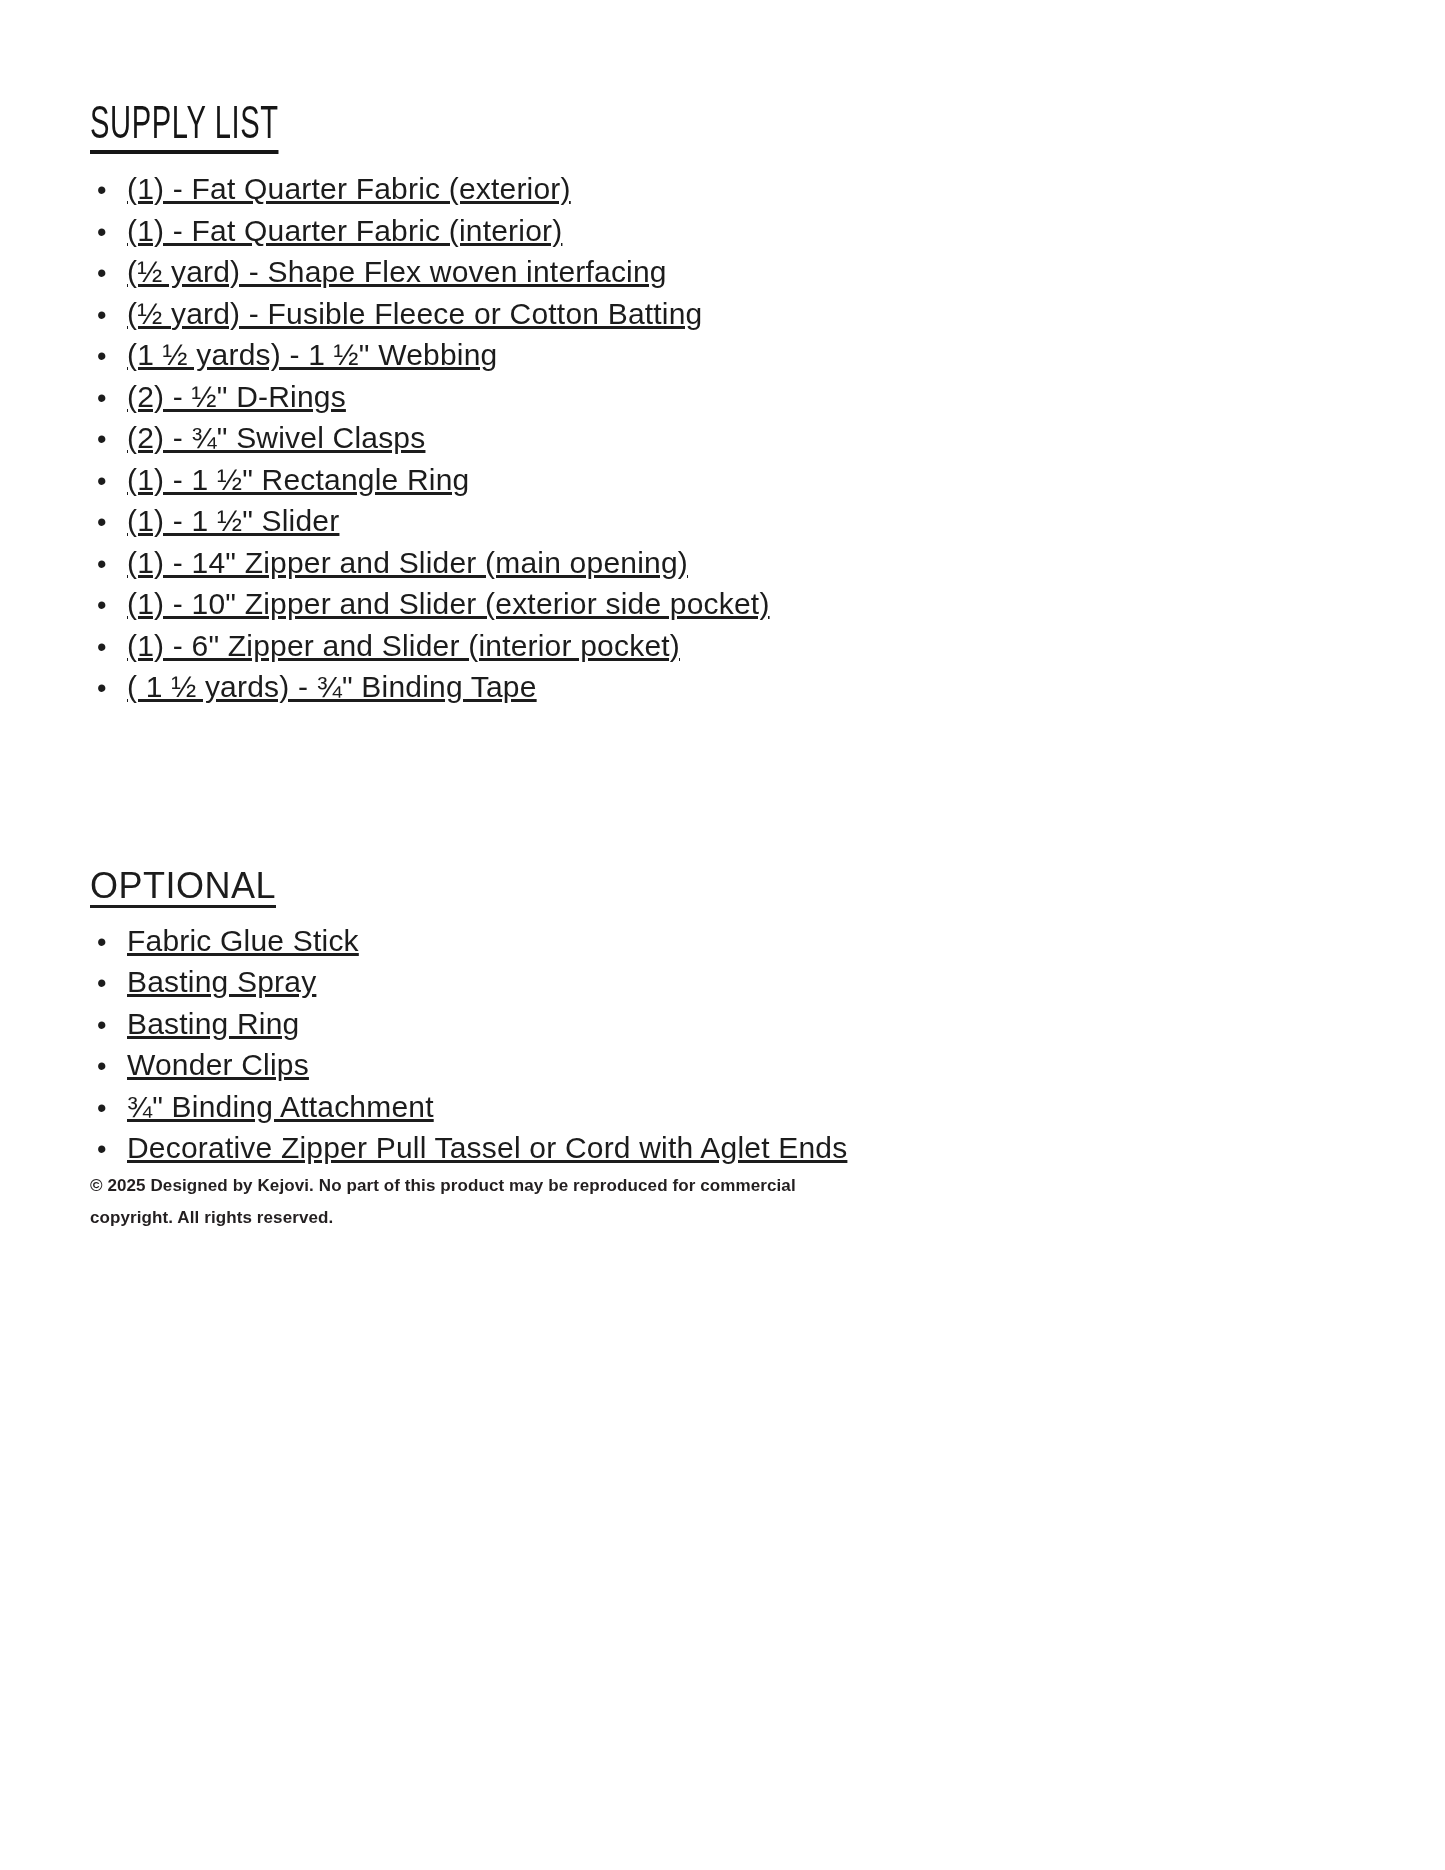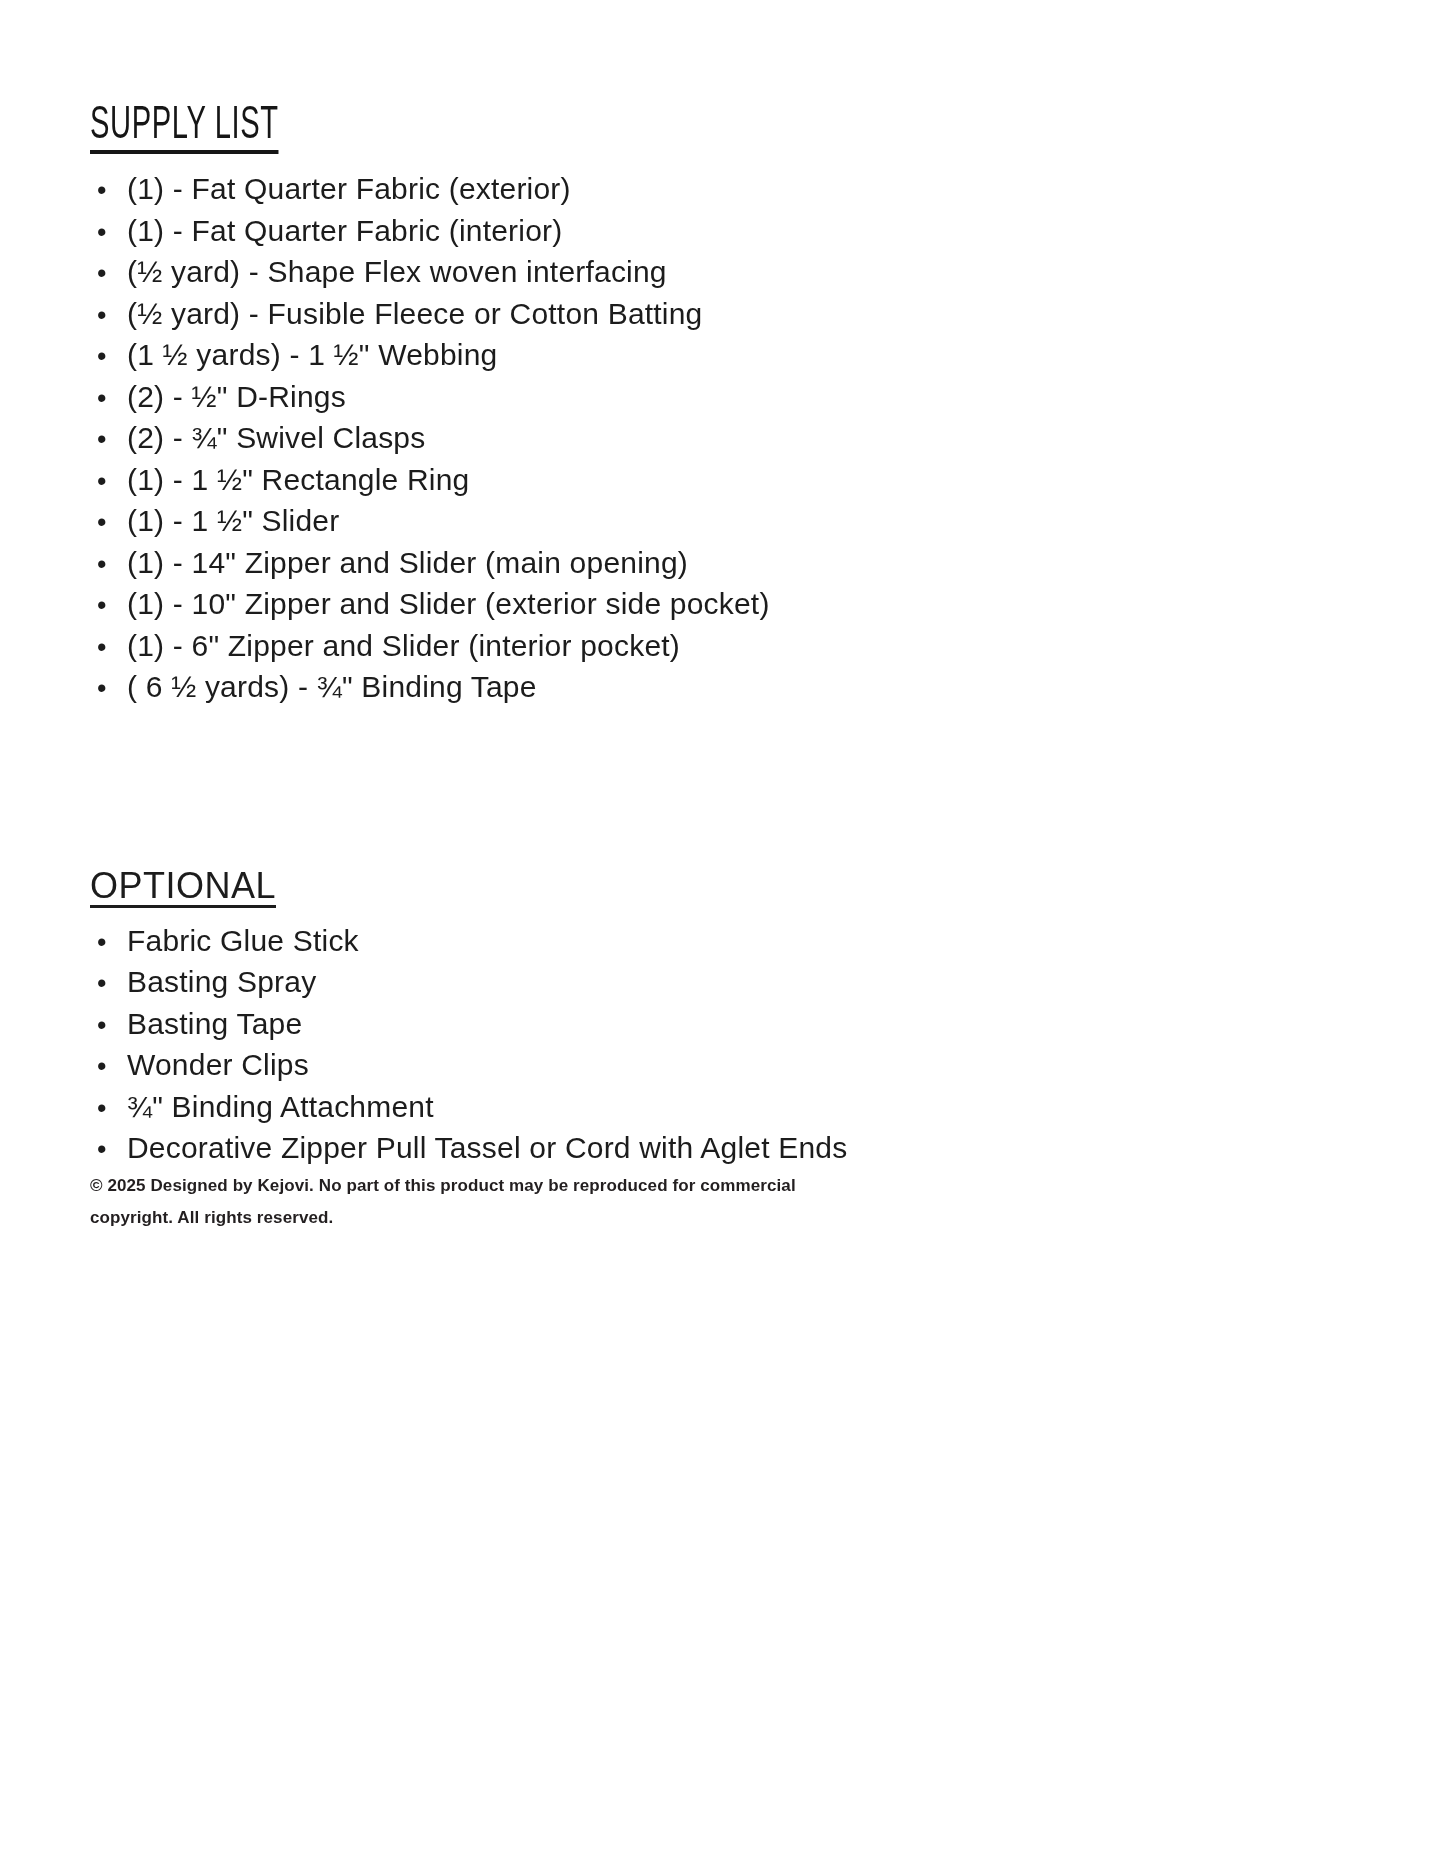--- a/index.html
+++ b/index.html
@@ -43,21 +43,21 @@
     color: #1c1c1c;
   }
   ul.supply-list { margin-top: 14px; }
   ul.optional-list { margin-top: 8px; }
   ul.blist li { display: flex; align-items: baseline; }
   .bullet {
     flex: 0 0 30px;
     margin-left: 7px;
     font-size: 27px;
   }
-  .item-text { flex: 1 1 auto; white-space: nowrap; }
+  .item-text { flex: 1 1 auto; white-space: nowrap; text-decoration: underline; }
   
   .optional-heading {
     margin: 158px 0 0 0;
     font-weight: 400;
     height: 46px;
   }
   .optional-heading-text {
     display: inline-block;
     font-size: 36px;
     line-height: 38px;
@@ -129,40 +129,40 @@
     <li>
       <span class="bullet">•</span>
       <span class="item-text">(1) - 10" Zipper and Slider (exterior side pocket)</span>
     </li>
     <li>
       <span class="bullet">•</span>
       <span class="item-text">(1) - 6" Zipper and Slider (interior pocket)</span>
     </li>
     <li>
       <span class="bullet">•</span>
-      <span class="item-text">( 6 ½ yards) - ¾" Binding Tape</span>
+      <span class="item-text">( 1 ½ yards) - ¾" Binding Tape</span>
     </li>
   </ul>
 
   <h2 class="optional-heading">
     <span class="optional-heading-text">OPTIONAL</span>
   </h2>
 
   <ul class="blist optional-list">
     <li>
       <span class="bullet">•</span>
       <span class="item-text">Fabric Glue Stick</span>
     </li>
     <li>
       <span class="bullet">•</span>
       <span class="item-text">Basting Spray</span>
     </li>
     <li>
       <span class="bullet">•</span>
-      <span class="item-text">Basting Tape</span>
+      <span class="item-text">Basting Ring</span>
     </li>
     <li>
       <span class="bullet">•</span>
       <span class="item-text">Wonder Clips</span>
     </li>
     <li>
       <span class="bullet">•</span>
       <span class="item-text">¾" Binding Attachment</span>
     </li>
     <li>

